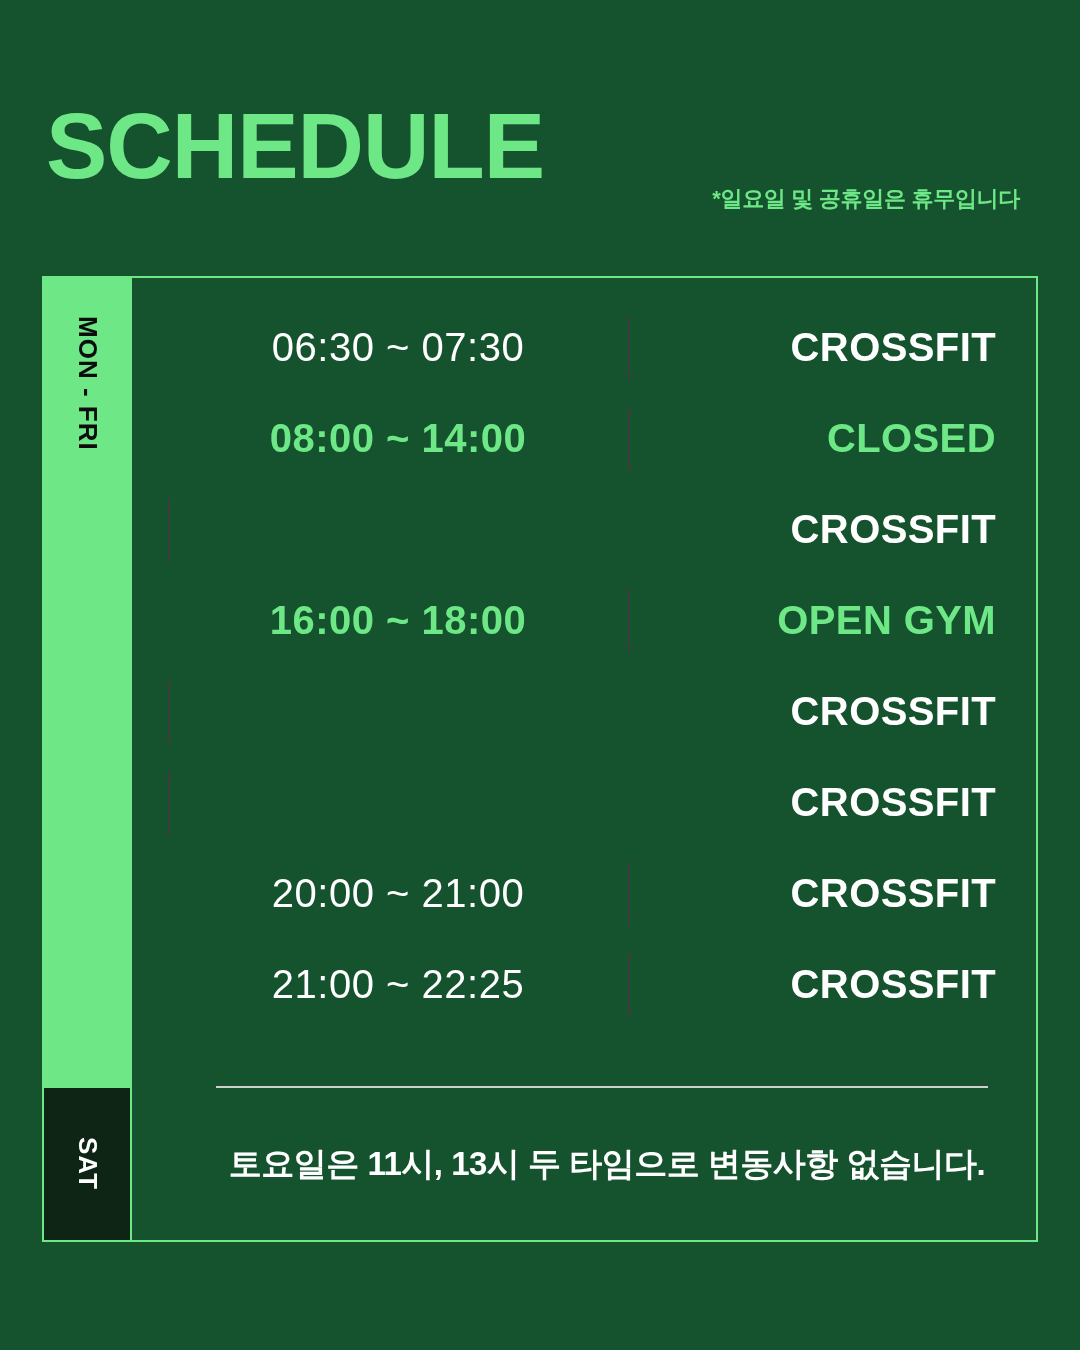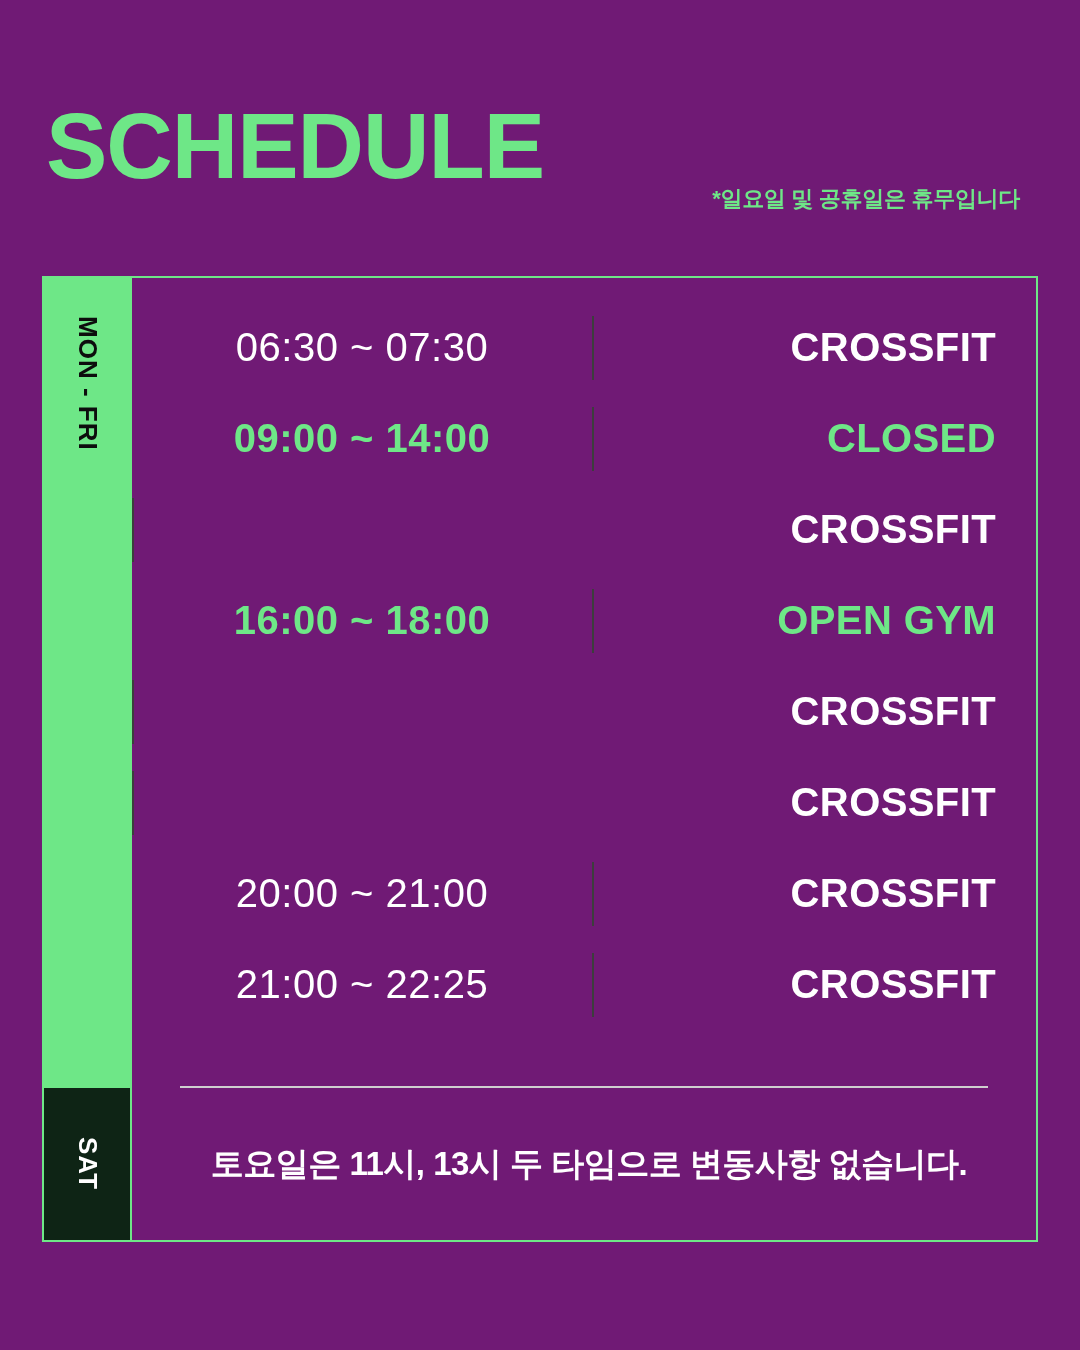--- a/index.html
+++ b/index.html
@@ -11,21 +11,21 @@
     width: 1080px;
     height: 1350px;
     font-family: "Liberation Sans", sans-serif;
     overflow: hidden;
     position: relative;
   }
 
   .poster {
     position: absolute;
     inset: 0;
-    background: #701a75;
+    background: #14532d;
   }
 
   
   .header {
     position: absolute;
     left: 0;
     right: 0;
     top: 100px;
     height: 130px;
   }
@@ -94,20 +94,21 @@
     letter-spacing: 1px;
   }
   .vlabel.dark { color: #0d0d0d; }
   .vlabel.light { color: #ffffff; }
 
   
   .body {
     flex: 1 1 auto;
     position: relative;
     box-sizing: border-box;
+    margin-left: 36px;
   }
 
   .rows {
     position: absolute;
     left: 0; right: 0;
     top: 0;
     height: 808px;
     padding: 24px 0 0 0;
     box-sizing: border-box;
   }
@@ -201,21 +202,21 @@
 
     <div class="body">
 
       <div class="rows" id="rows-container">
           <div class="row">
             <div class="time">06:30 ~ 07:30</div>
             <div class="sep"></div>
             <div class="activity">CROSSFIT</div>
           </div>
           <div class="row accent">
-            <div class="time">09:00 ~ 14:00</div>
+            <div class="time">08:00 ~ 14:00</div>
             <div class="sep"></div>
             <div class="activity">CLOSED</div>
           </div>
           <div class="row">
             <div class="sep"></div>
             <div class="activity">CROSSFIT</div>
           </div>
           <div class="row accent">
             <div class="time">16:00 ~ 18:00</div>
             <div class="sep"></div>

